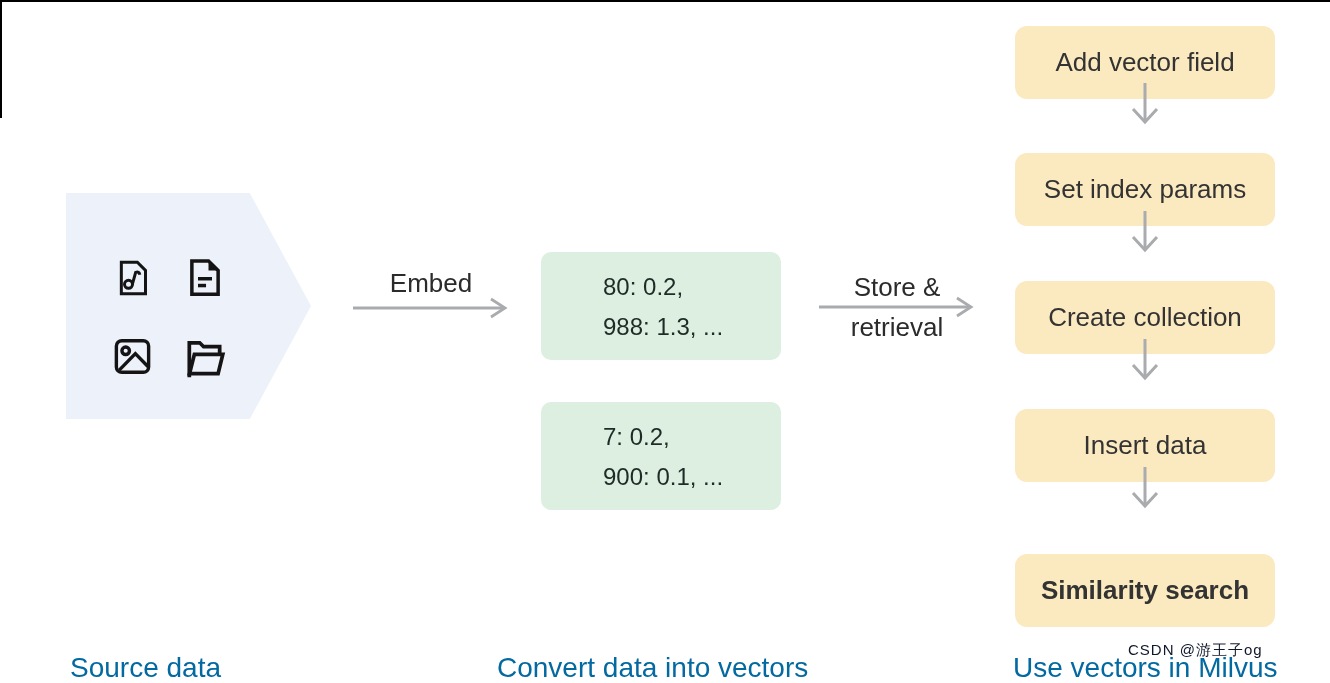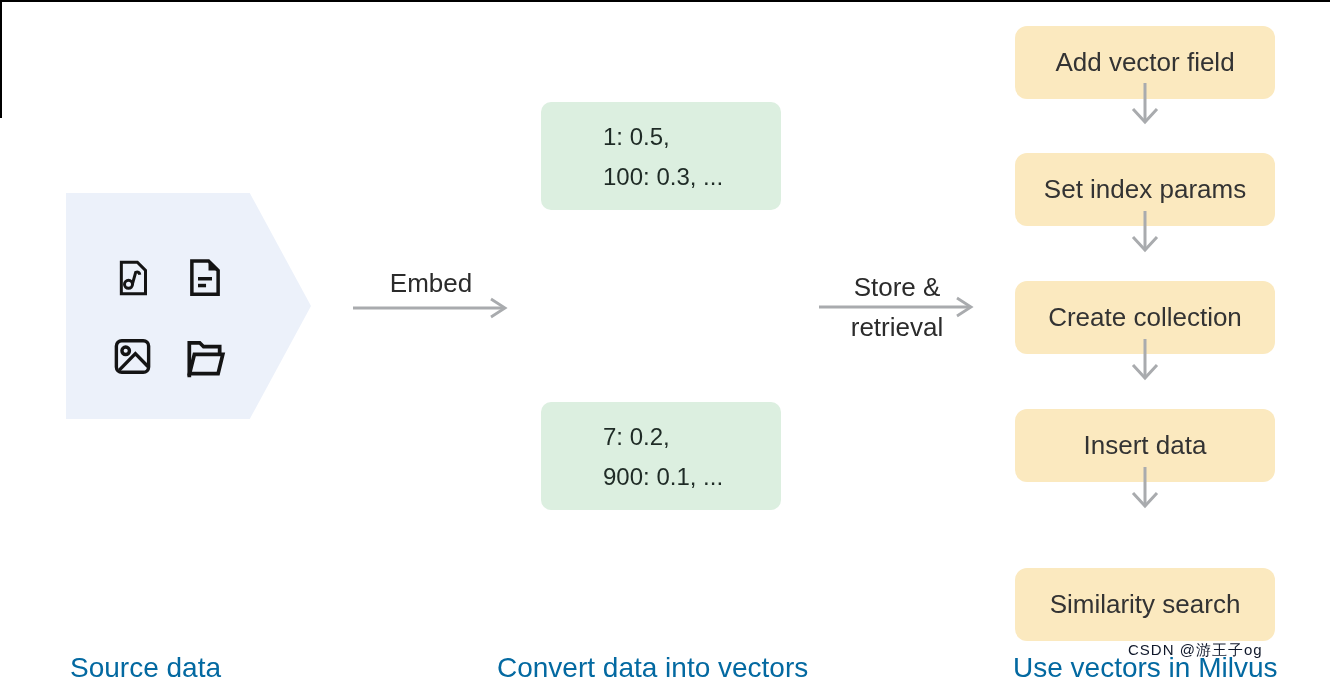--- a/index.html
+++ b/index.html
@@ -91,23 +91,23 @@
   </div>
 
   <div class="harrow-label" style="left:352px;top:268px;">Embed</div>
   <div class="harrow" style="left:352px;top:296px;">
     <svg width="158" height="24" viewBox="0 0 158 24" fill="none" stroke="#A9ABAE" stroke-width="2.8">
       <line x1="1" y1="12" x2="152" y2="12"></line>
       <polyline points="139,3 153,12 139,21"></polyline>
     </svg>
   </div>
 
-  <div class="vec-box" style="top:102px;">
-    <div>1: 0.5,</div>
-    <div>100: 0.3, ...</div>
+  <div class="vec-box" style="top:252px;">
+    <div>80: 0.2,</div>
+    <div>988: 1.3, ...</div>
   </div>
   <div class="vec-box" style="top:402px;">
     <div>7: 0.2,</div>
     <div>900: 0.1, ...</div>
   </div>
 
   <div class="harrow-label" style="left:818px;top:272px;">Store &amp;</div>
   <div class="harrow" style="left:818px;top:295px;">
     <svg width="158" height="24" viewBox="0 0 158 24" fill="none" stroke="#A9ABAE" stroke-width="2.8">
       <line x1="1" y1="12" x2="152" y2="12"></line>
@@ -149,21 +149,21 @@
   <div class="step-box" style="top:389px;">
     <span>Insert data</span>
   </div>
   <div class="varrow" style="top:466px;">
     <svg width="36" height="44" viewBox="0 0 36 44" fill="none" stroke="#A9ABAE" stroke-width="3">
       <line x1="18" y1="1" x2="18" y2="39"></line>
       <polyline points="6,27 18,40 30,27"></polyline>
     </svg>
   </div>
 
-  <div class="step-box" style="top:548px;">
+  <div class="step-box" style="top:534px;font-weight:bold;">
     <span>Similarity search</span>
   </div>
 
   <div class="col-label" style="left:70px;">Source data</div>
   <div class="col-label" style="left:497px;">Convert data into vectors</div>
   <div class="col-label" style="left:1013px;">Use vectors in Milvus</div>
 
   <div id="watermark">CSDN @游王子og</div>
 
 </div>

